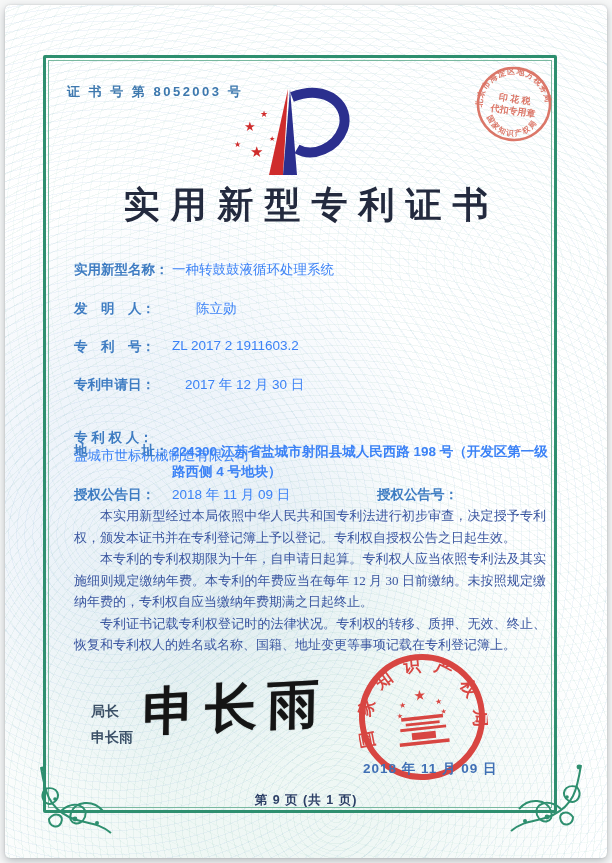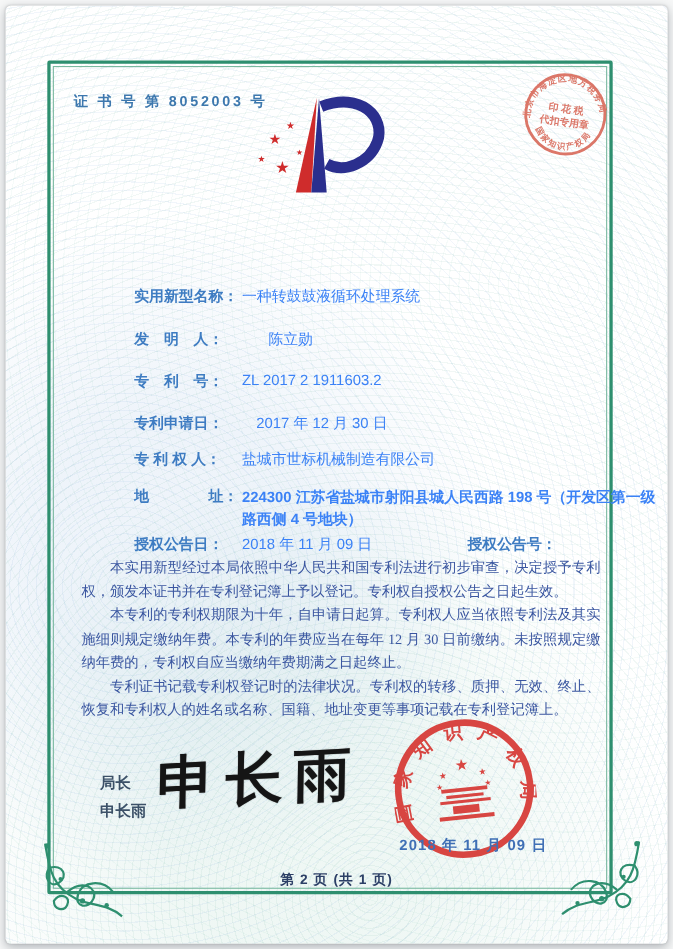--- a/index.html
+++ b/index.html
@@ -32,28 +32,28 @@
     position:absolute; left:62px; top:78px; font-size:13px; letter-spacing:2.5px;
     color:#3d78ae; font-weight:600;
   }
   .logo { position:absolute; left:219px; top:80px; width:165px; height:102px; }
   .title {
     position:absolute; left:0; right:0; top:176px; text-align:center;
     font-family:"Liberation Serif", serif; font-size:36px; font-weight:700;
     letter-spacing:11px; color:#232a3e; text-indent:11px;
   }
   .fields { position:absolute; left:69px; top:0; width:474px; color:#3f7ec5; font-size:13.5px; }
-  .f-row { position:absolute; left:0; width:100%; display:flex; align-items:flex-start;margin-left:48px; }
+  .f-row { position:absolute; left:0; width:100%; display:flex; align-items:flex-start; }
   .f-label { flex:none; min-width:98px; color:#3e7cc2; font-weight:600; }
   .f-value { flex:1; color:#3b82f6; }
   .row-name     { top:256px; }
   .row-inventor { top:295px;gap:24px; }
   .row-patno    { top:333px; }
   .row-appdate  { top:371px;gap:13px; }
-  .row-patentee { top:404px; }
+  .row-patentee { top:424px;flex-direction:column; }
   .row-address  { top:437px; }
   .row-address .f-value { line-height:20px; max-width:392px;font-weight:bold; }
   .row-grant    { top:481px;gap:15px; }
   .grant-left { display:flex; min-width:288px; }
   .grant-right { display:flex; }
   .paras {
     position:absolute; left:69px; top:500px; width:472px;
     color:#3a56a0; font-size:13px; line-height:21.5px; text-align:justify;
     font-family:"Liberation Serif", serif;
   }
@@ -101,20 +101,21 @@
       <text font-size="8" fill="#d6604f" font-weight="bold" letter-spacing="1">
         <textPath href="#taxTop" startOffset="2%">北京市海淀区地方税务局</textPath>
       </text>
       <text font-size="7.5" fill="#d6604f" font-weight="bold" letter-spacing="1.5">
         <textPath href="#taxBottom" startOffset="4%">国家知识产权局</textPath>
       </text>
       <text x="40" y="38" font-size="9" fill="#d6604f" font-weight="bold" text-anchor="middle">印 花 税</text>
       <text x="40" y="50" font-size="9" fill="#d6604f" font-weight="bold" text-anchor="middle">代扣专用章</text>
     </svg>
 
+    <div class="title">实用新型专利证书</div>
 
     <div class="fields">
       <div class="f-row row-name">
         <span class="f-label">实用新型名称：</span>
         <span class="f-value">一种转鼓鼓液循环处理系统</span>
       </div>
       <div class="f-row row-inventor">
         <span class="f-label">发　明　人：</span>
         <span class="f-value">陈立勋</span>
       </div>
@@ -202,15 +203,15 @@
         <path d="M18,70 C24,62 34,66 30,74 C27,80 18,78 18,70 Z"></path>
       </g>
       <g fill="#2e8f6f">
         <circle cx="12" cy="20" r="2.4"></circle>
           <circle cx="44" cy="70" r="2.4"></circle>
         <circle cx="66" cy="74" r="2"></circle>
           <circle cx="24" cy="50" r="1.8"></circle>
       </g>
     </svg>
 
-    <div class="footer">第 2 页 (共 1 页)</div>
+    <div class="footer">第 9 页 (共 1 页)</div>
   </div>
 </div>
 
 </body></html>

